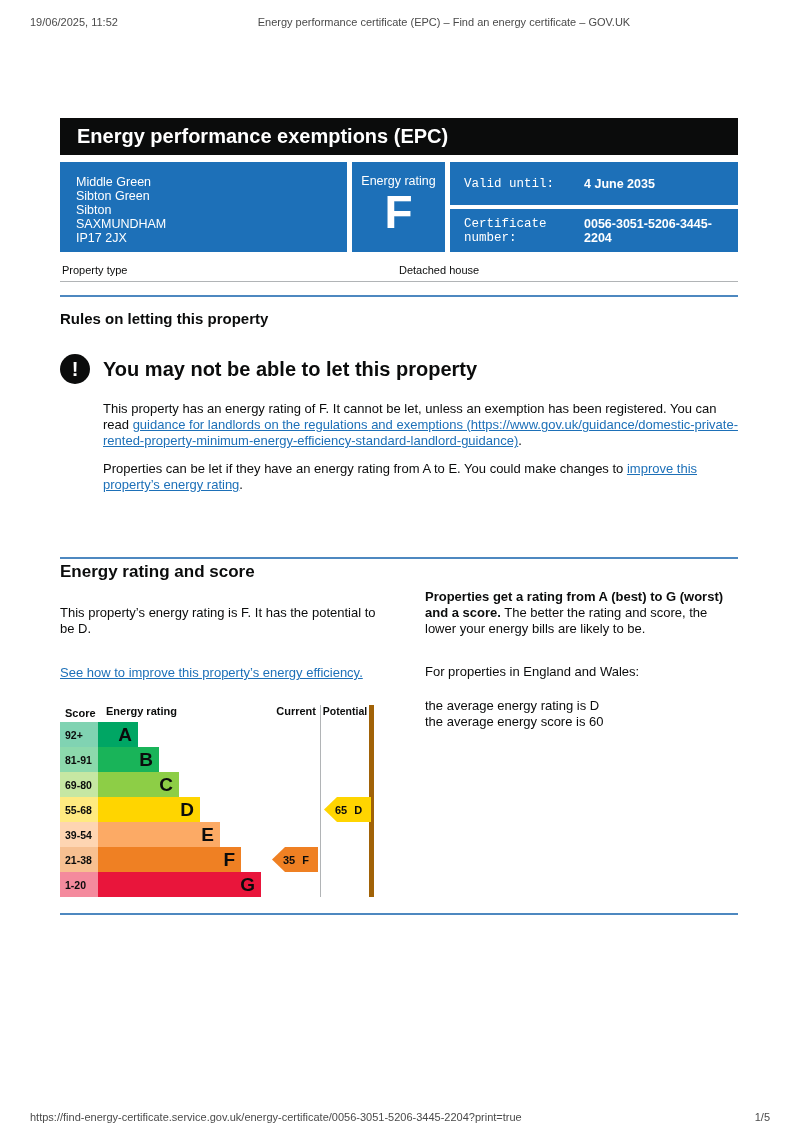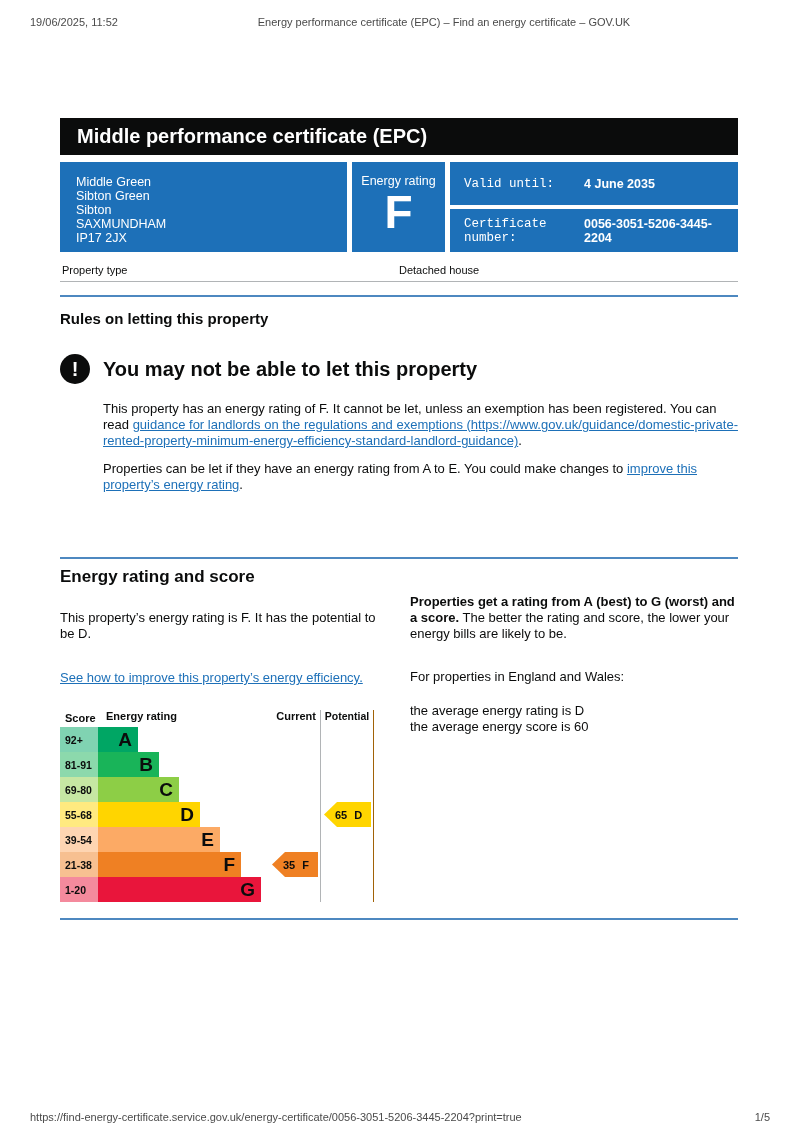--- a/index.html
+++ b/index.html
@@ -51,40 +51,40 @@
                color:#ffffff; font-weight:bold; font-size:20px; display:flex;
                align-items:center; justify-content:center; }
   .warn-heading { font-size:20px; font-weight:bold; }
 
   .warn-body { margin-left:43px; }
   .warn-body p { margin-top:17px; font-size:13px; line-height:16px; overflow-wrap:break-word; }
   .warn-body p + p { margin-top:12px; }
   a.link { color:#1d70b8; text-decoration:underline; cursor:pointer; }
 
   
-  .two-col { margin-top:8px; display:flex; gap:20px; }
+  .two-col { margin-top:3px; display:flex; gap:35px; }
   .col-left { flex:none; width:330px; }
   .col-right { flex:1; }
   .score-heading { font-size:17px; font-weight:bold; }
   .col-left .intro { margin-top:23px; font-size:13px; line-height:16px; }
   .col-left .improve-link { display:inline-block; margin-top:28px; font-size:13px; line-height:16px; }
   .col-right p { font-size:13px; line-height:16px; }
   .col-right .p2 { margin-top:27px; }
   .col-right .p3 { margin-top:27px; }
   .stats { margin-top:18px; }
   .stat-line { font-size:13px; line-height:15.5px; }
 
   
   .epc-chart { margin-top:24px; width:314px; }
   .epc-row { display:flex; height:25px; }
   .epc-row.epc-head { height:17px; }
   .epc-score { flex:none; width:38px; font-size:10.5px; font-weight:bold;
                display:flex; align-items:center; padding-left:5px; }
   .epc-main { flex:1; position:relative; border-right:1px solid #b1b4b6; }
-  .epc-pot  { flex:none; width:53px; border-right:1px solid #a16207; position:relative; }
+  .epc-pot  { flex:none; width:53px; border-right:5px solid #a16207; position:relative; }
   .epc-head .epc-main { display:flex; justify-content:space-between; }
   .epc-h { font-size:11px; font-weight:bold; line-height:13px; }
   .epc-h.er { padding-left:8px; }
   .epc-h.cur { padding-right:4px; }
   .epc-h.pot-h { display:block; text-align:center; font-size:10.5px; }
   .epc-band { height:100%; font-size:19px; font-weight:bold; line-height:25px;
               text-align:right; padding-right:6px; color:#0b0c0c; }
   .epc-arrow { position:absolute; top:0; height:25px; width:46px;
                clip-path:polygon(0 50%, 13px 0, 100% 0, 100% 100%, 13px 100%);
                display:flex; align-items:center; gap:7px;
@@ -95,21 +95,21 @@
 </head>
 <body>
 
 <div class="print-header">
   <span class="ph-date">19/06/2025, 11:52</span>
   <span class="ph-title">Energy performance certificate (EPC) – Find an energy certificate – GOV.UK</span>
 </div>
 
 <div class="content">
 
-  <div class="banner">Middle performance certificate (EPC)</div>
+  <div class="banner">Energy performance exemptions (EPC)</div>
 
   <div class="summary">
     <div class="box addr-box">
         <div>Middle Green</div>
         <div>Sibton Green</div>
         <div>Sibton</div>
         <div>SAXMUNDHAM</div>
         <div>IP17 2JX</div>
       </div>
     <div class="box rating-box">

